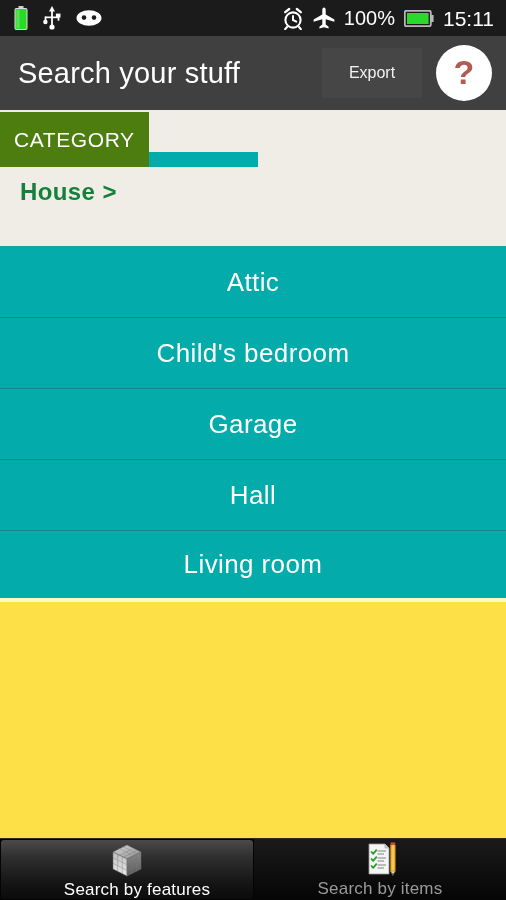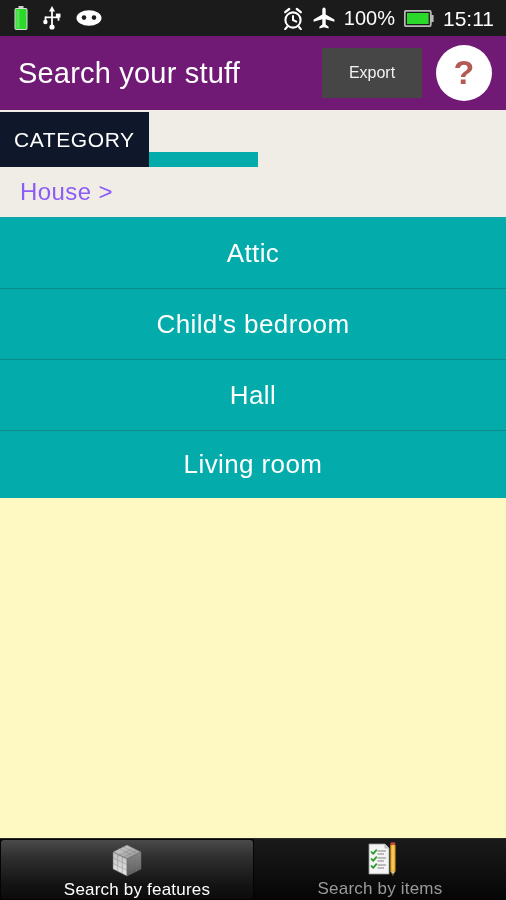--- a/index.html
+++ b/index.html
@@ -30,21 +30,21 @@
     font-size: 20px; color: #fdfdfd;
     font-family: "Liberation Sans", sans-serif;
     letter-spacing: 0px; line-height: 1;
   }
   .clock-text { font-size: 21px; }
   .icon-svg { display: block; }
 
   
   .header {
     height: 74px; flex: 0 0 74px;
-    background: #701a75;
+    background: #404040;
     display: flex; align-items: center;
     padding: 0 14px 0 18px;
     position: relative;
     justify-content: space-between;
   }
   .header-title {
     color: #FFFFFF;
     font-size: 29px;
     font-weight: 400;
     letter-spacing: 0.2px;
@@ -84,42 +84,43 @@
   }
   .tab {
     height: 55px;
     display: flex; align-items: center; justify-content: center;
     color: #FFFFFF;
     font-size: 21px;
     letter-spacing: 0.6px;
     cursor: pointer;
     padding: 0 14px;
   }
-  .tab-category { background: #0f172a; }
+  .tab-category { background: #4d7c0f; }
   .tab-where    { background: #03ABAB; margin-top: 40px; }
 
   
   .breadcrumb {
     flex: 0 0 50px; height: 50px;
     background: #F0EDE6;
     display: flex; align-items: center;
     padding-left: 20px;
   }
   .breadcrumb-text {
-    color: #8b5cf6;
+    color: #15803d;
     font-size: 24px;
-    font-weight: 400;
+    font-weight: 700;
     letter-spacing: 0.4px;
   }
 
   
   .list-area {
     flex: 1 1 auto;
-    background: #fef9c3;
+    background: #fde047;
     overflow: hidden;
+    margin-top: 29px;
   }
   .list {
     background: #03ABAB;
     border-top: 1px solid #17a3a3;
   }
   .list-item {
     height: 71px;
     display: flex; align-items: center; justify-content: center;
     color: #FFFFFF;
     font-size: 26px;
@@ -237,20 +238,21 @@
   </div>
 
   <div class="breadcrumb">
     <span class="breadcrumb-text">House &gt;</span>
   </div>
 
   <div class="list-area">
     <div class="list" id="where-list">
       <div class="list-item">Attic</div>
       <div class="list-item">Child's bedroom</div>
+      <div class="list-item">Garage</div>
       <div class="list-item">Hall</div>
       <div class="list-item">Living room</div>
     </div>
   </div>
 
   <div class="bottombar">
 
     <div class="bottom-tab active">
       <div class="bottom-tab-icon">
         <svg width="38" height="38" viewBox="0 0 38 38">

